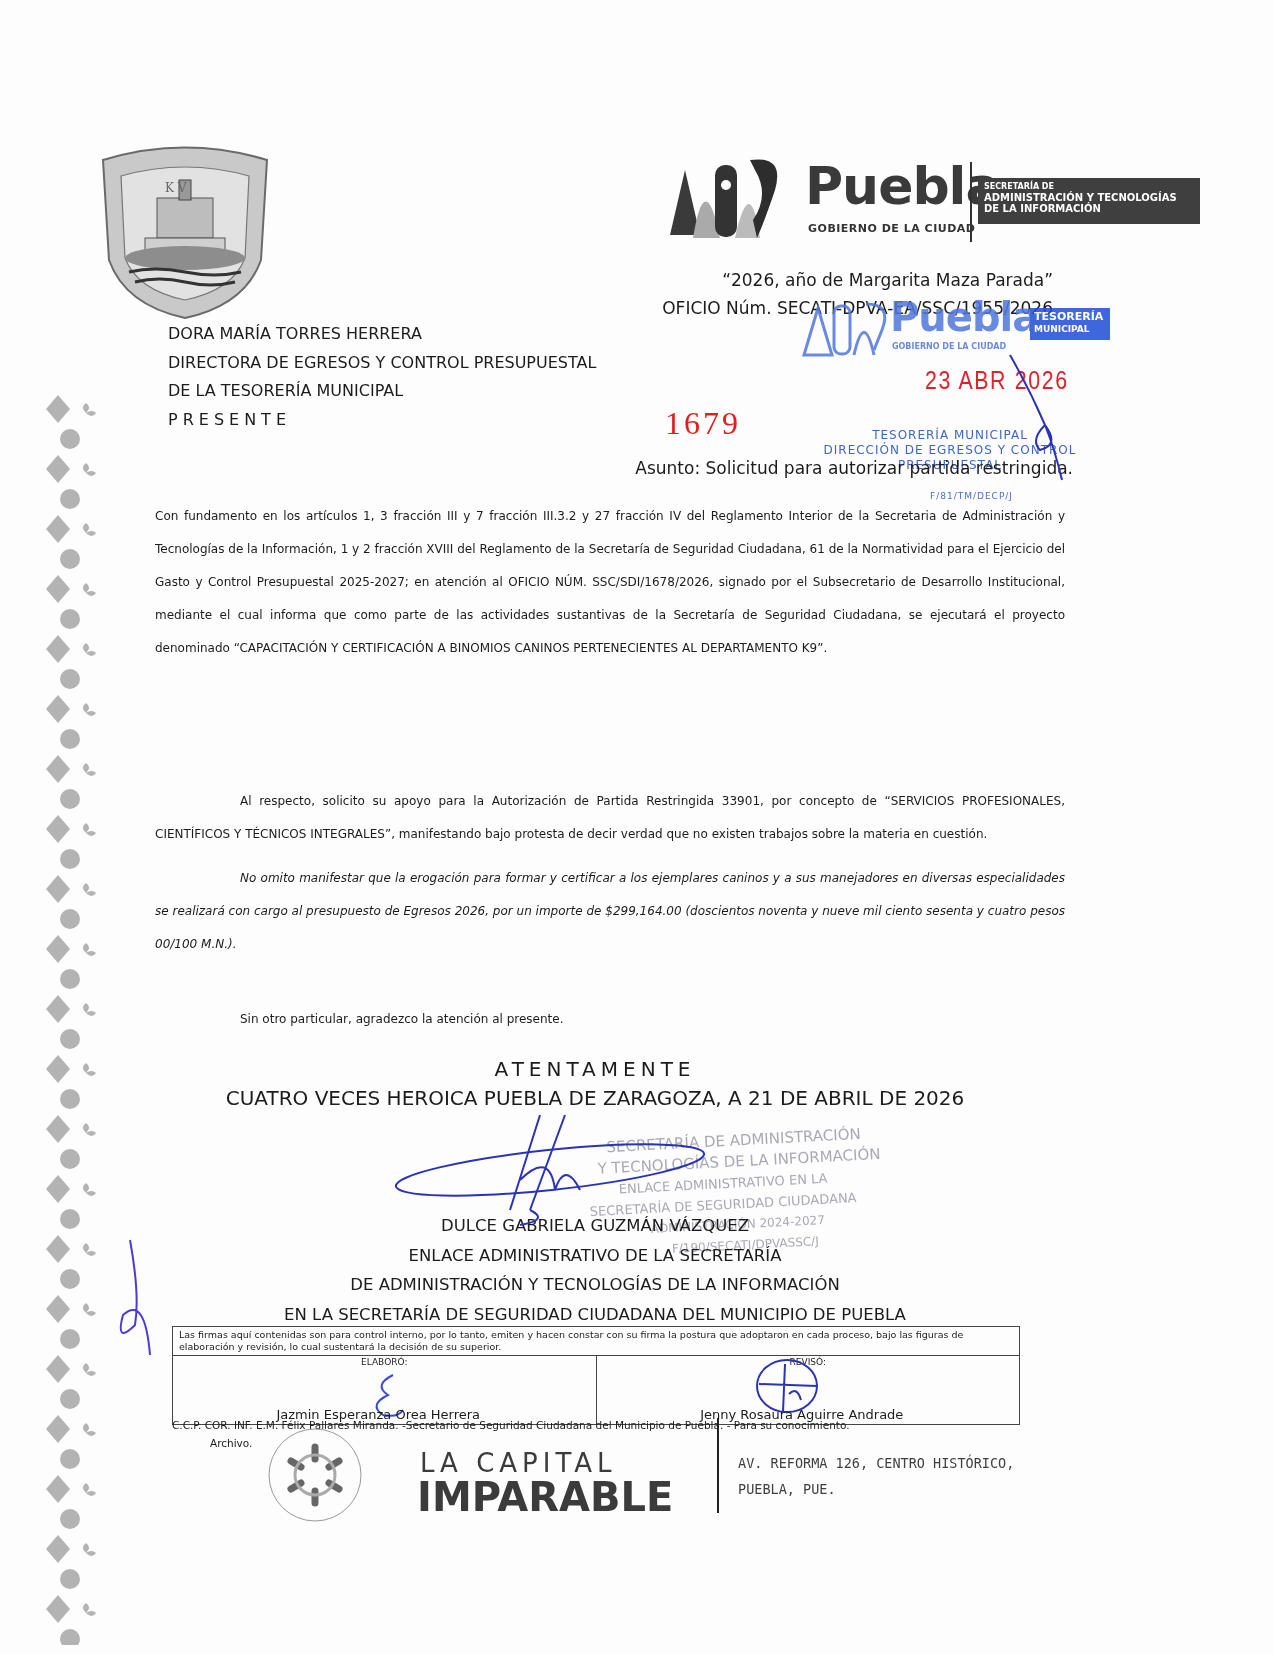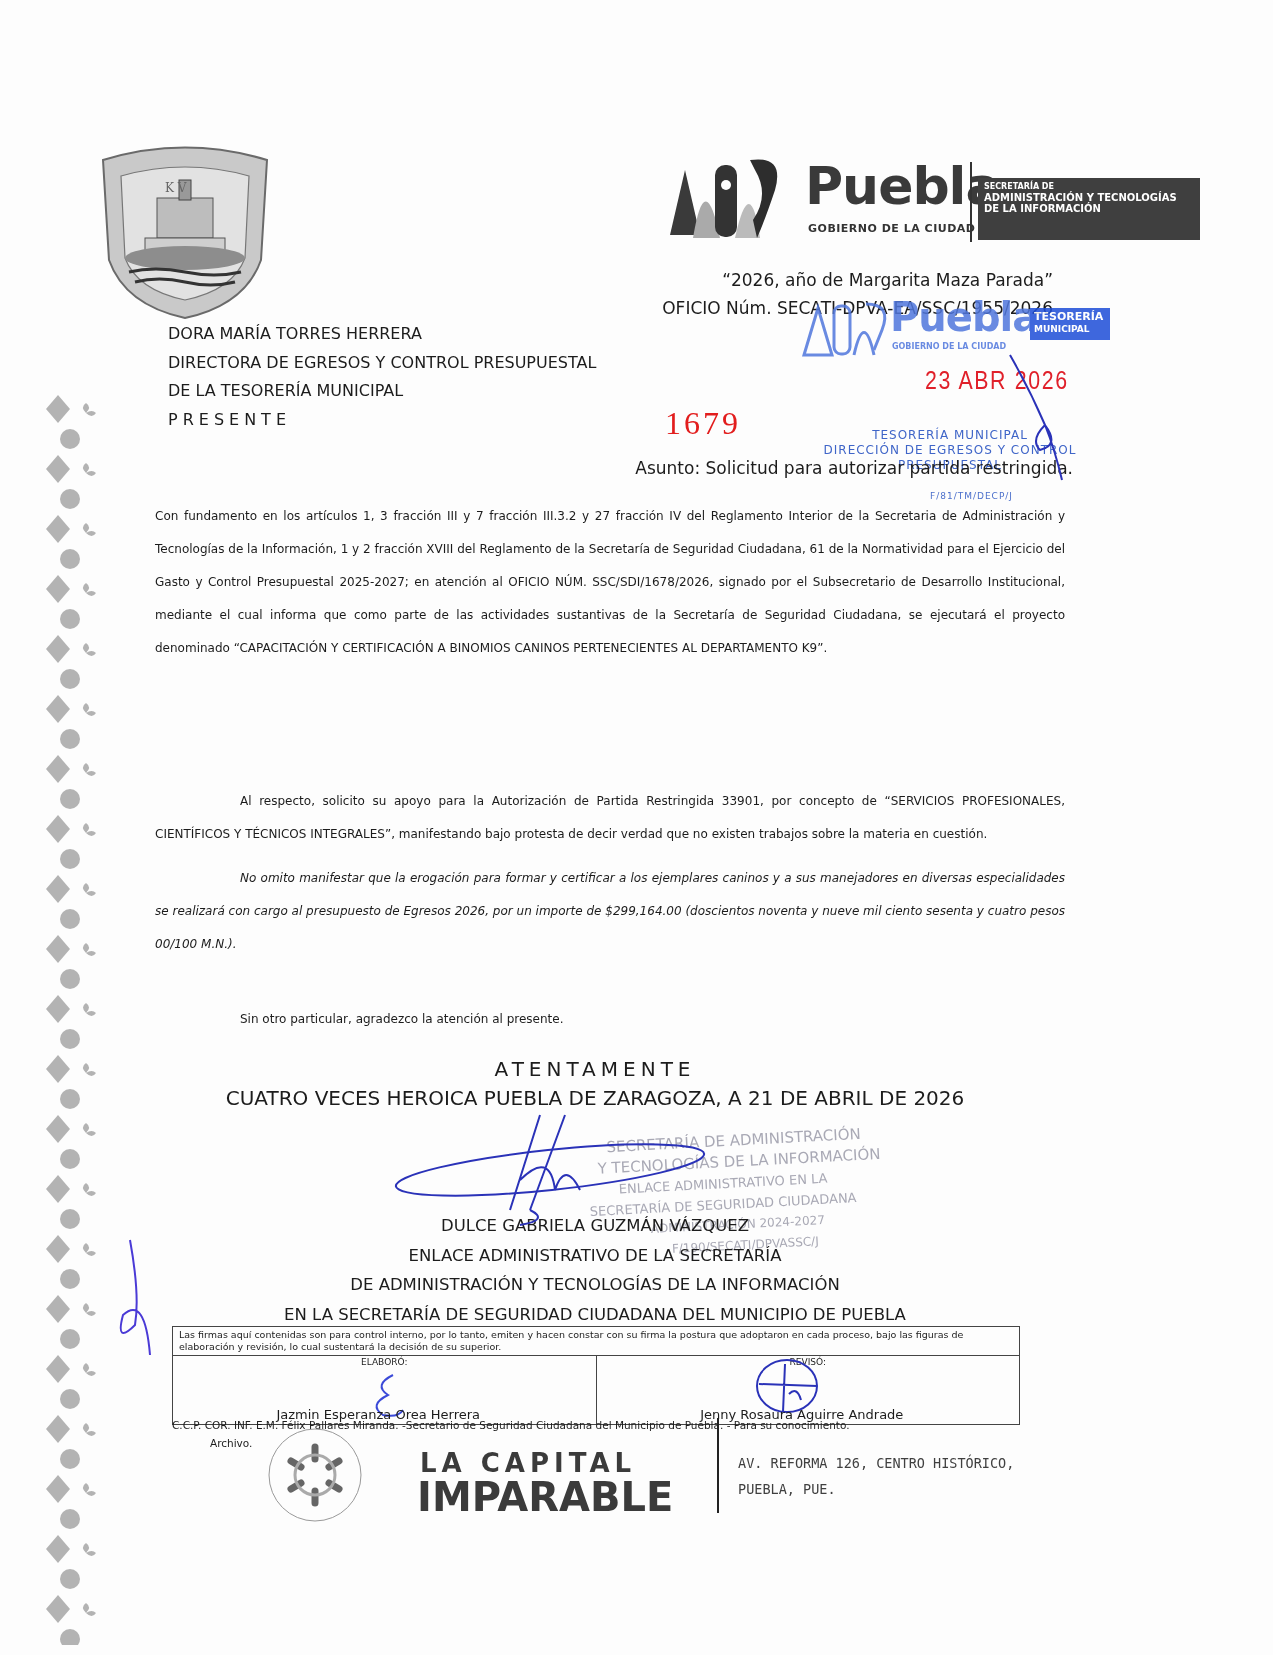--- a/index.html
+++ b/index.html
@@ -15,21 +15,21 @@
   #left-border { left: 28px; top: 395px; width: 70px; height: 1250px; }
 
   
   #coat-of-arms { left: 95px; top: 140px; width: 180px; height: 180px; }
 
   
   #header-logo { left: 665px; top: 150px; width: 540px; height: 95px; }
   .puebla-word { position:absolute; left: 140px; top: 6px; font-family: "DejaVu Sans", sans-serif; font-weight: bold; font-size: 52px; color: #3a3a3a; letter-spacing: -1px; }
   .gob-ciudad { position:absolute; left: 143px; top: 72px; font-weight: bold; font-size: 11px; color: #333; letter-spacing: 0.5px; }
   .hdr-divider { position:absolute; left: 305px; top: 12px; width: 2px; height: 80px; background: #333; }
-  .sec-box { position:absolute; left: 313px; top: 28px; width: 222px; height: 62px; background: #3f3f3f; color:#fff; padding: 4px 6px; box-sizing: border-box; }
+  .sec-box { position:absolute; left: 313px; top: 28px; width: 222px; height: 46px; background: #3f3f3f; color:#fff; padding: 4px 6px; box-sizing: border-box; }
   .sec-small { font-size: 8px; font-weight: bold; line-height: 10px; }
   .sec-big { font-size: 10px; font-weight: bold; line-height: 11px; }
 
   .serif-line { font-family: "DejaVu Sans", sans-serif; font-size: 17px; }
   #year-motto { right: 220px; top: 270px; text-align: right; }
   #oficio-num { right: 220px; top: 298px; text-align: right; }
 
   
   #tesoreria-logo { left: 800px; top: 300px; width: 330px; height: 65px; color: #3c6ad8; opacity: 0.85; }
   .blue-puebla { position:absolute; left: 90px; top: -6px; font-weight: bold; font-size: 40px; color:#5077dd; letter-spacing: -1px; }
@@ -68,21 +68,21 @@
   .ct-cell { flex: 1; position: relative; text-align: center; }
   .ct-cell + .ct-cell { border-left: 1.5px solid #444; }
   .ct-label { position: absolute; top: 1px; left: 0; right: 0; font-size: 9px; }
   .ct-name { position: absolute; bottom: 2px; left: 0; right: 12px; font-size: 13px; text-align: center; }
 
   #ccp { left: 172px; top: 1419px; font-size: 10.5px; }
   #archivo { left: 210px; top: 1437px; font-size: 10.5px; }
 
   #norma-logo { left: 265px; top: 1425px; width: 100px; height: 100px; }
   #capital-logo { left: 395px; top: 1448px; width: 290px; height: 80px; }
-  .capital-top { position:absolute; left: 25px; top: 0; font-weight: bold; font-size: 26px; letter-spacing: 5px; color: #3b3b3b; }
+  .capital-top { position:absolute; left: 25px; top: 0; font-weight: normal; font-size: 26px; letter-spacing: 5px; color: #3b3b3b; }
   .capital-bottom { position:absolute; left: 22px; top: 26px; font-weight: bold; font-size: 40px; color: #3b3b3b; letter-spacing: 0px; font-family: "DejaVu Sans", sans-serif; }
   #footer-divider { left: 717px; top: 1418px; width: 1.5px; height: 95px; background: #222; }
   #address { left: 738px; top: 1450px; font-family: "DejaVu Sans Mono", monospace; font-size: 13.5px; color: #404040; line-height: 26px; }
 
   .sig { position: absolute; pointer-events: none; }
 </style>
 </head>
 <body>
 
 <svg id="left-border" class="abs" viewBox="0 0 70 1250">

